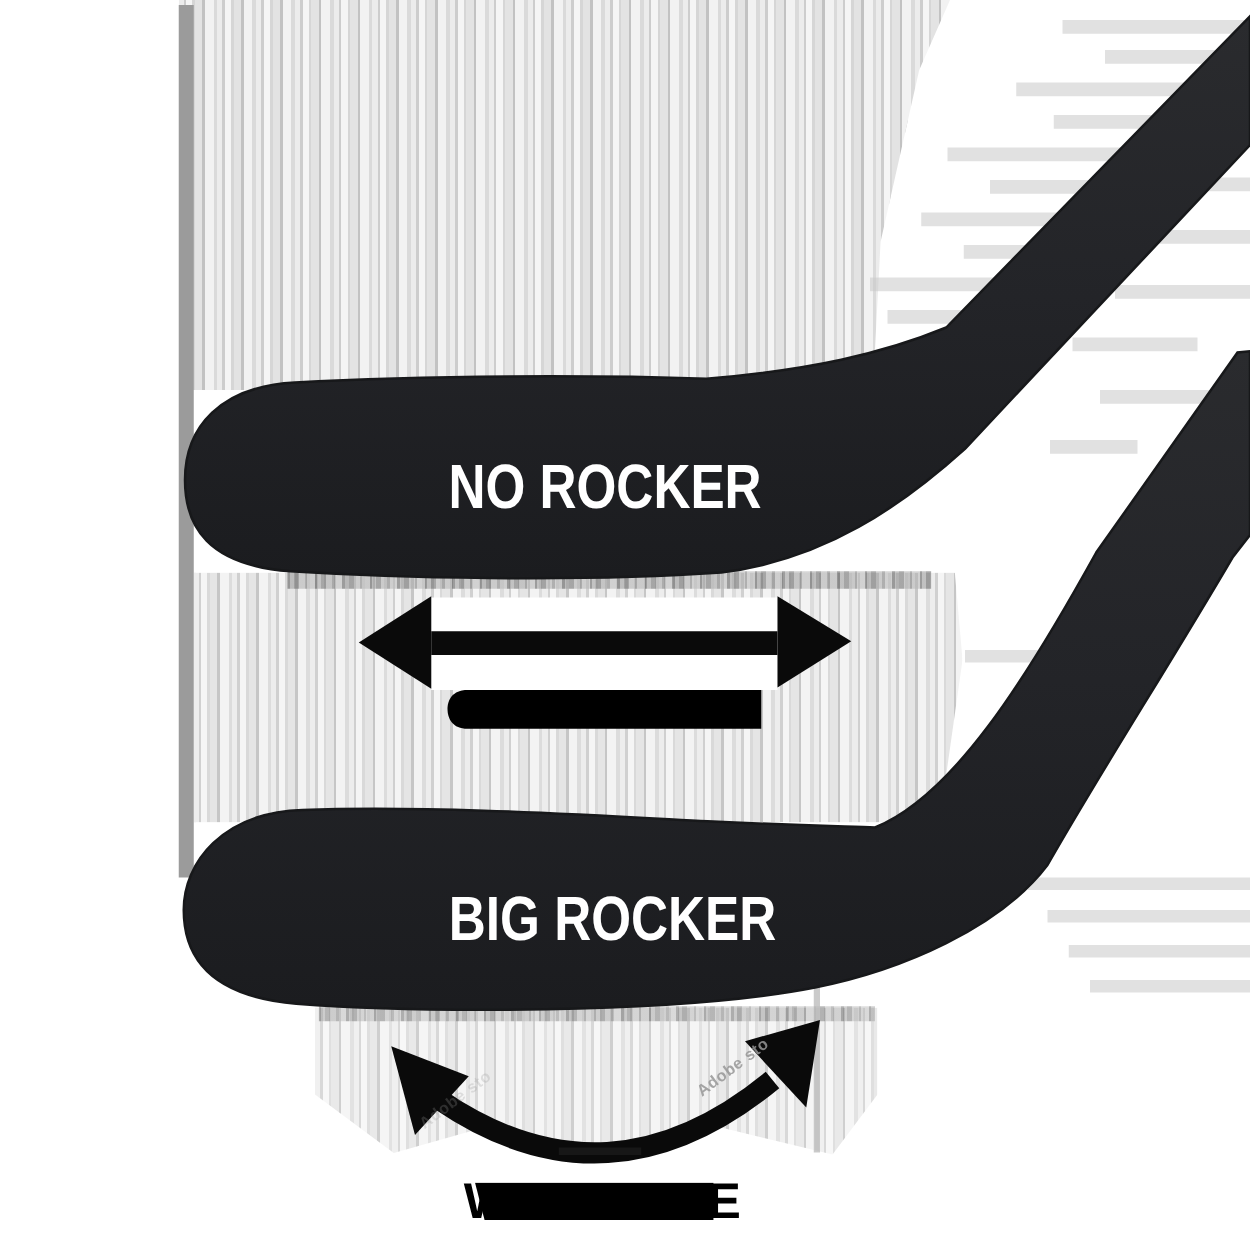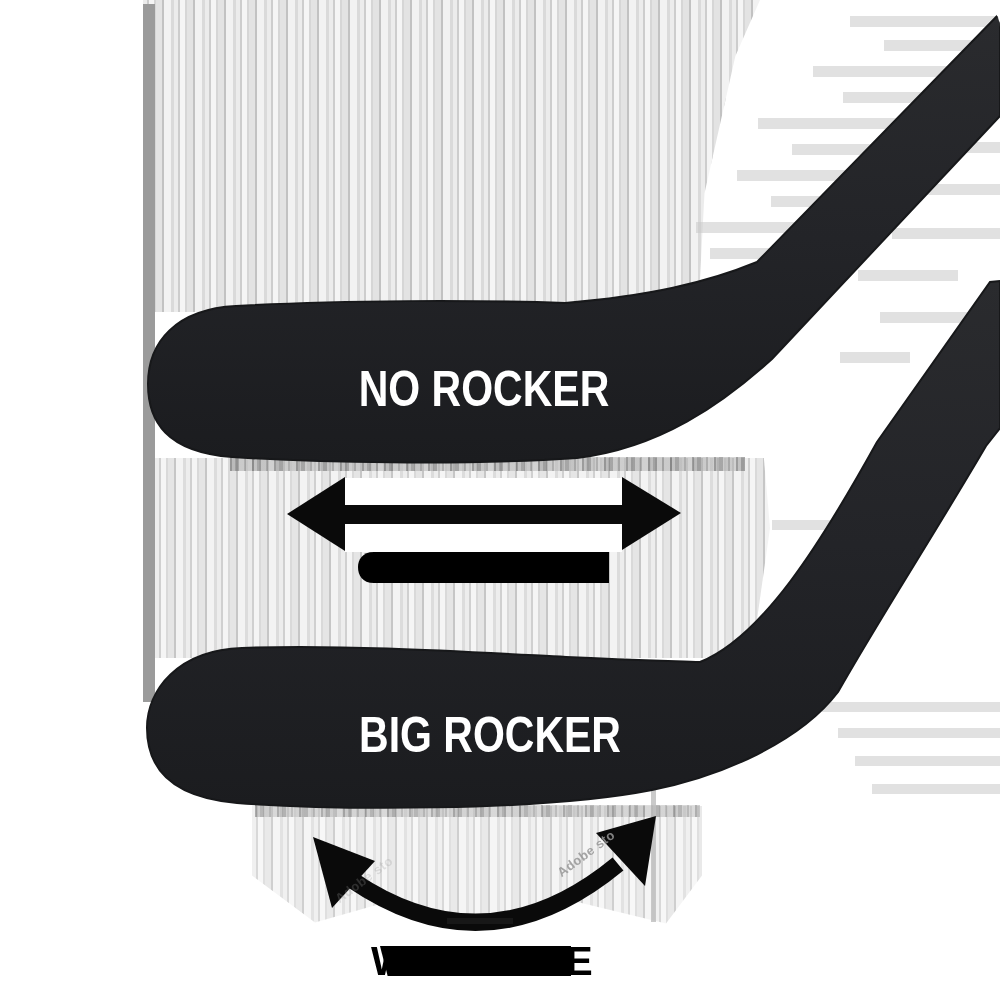--- a/index.html
+++ b/index.html
@@ -1,18 +1,18 @@
 <!DOCTYPE html>
 <html><head>
 <meta charset="utf-8">
 <style>
   html,body{margin:0;padding:0;}
   body{font-family:"Liberation Sans", sans-serif;}
   .stage{
-    position:relative;width:1000px;height:1000px;background:#ffffff;overflow:hidden;border-radius:28px;
+    position:relative;width:1000px;height:1000px;background:#ffffff;overflow:hidden;
   }
   
   .streaks{
     position:absolute;
     background-image:
       repeating-linear-gradient(90deg,#ececec 0 4px,#cdcdcd 4px 6px,#f5f5f5 6px 11px,#d6d6d6 11px 13px,#e3e3e3 13px 19px,#c2c2c2 19px 21px,#f2f2f2 21px 28px,#dadada 28px 31px),
       repeating-linear-gradient(90deg,rgba(90,90,90,.22) 0 2px,transparent 2px 43px,rgba(255,255,255,.75) 43px 49px,transparent 49px 71px),
       repeating-linear-gradient(90deg,rgba(70,70,70,.30) 0 2px,transparent 2px 83px);
   }
   .streaks-top{

